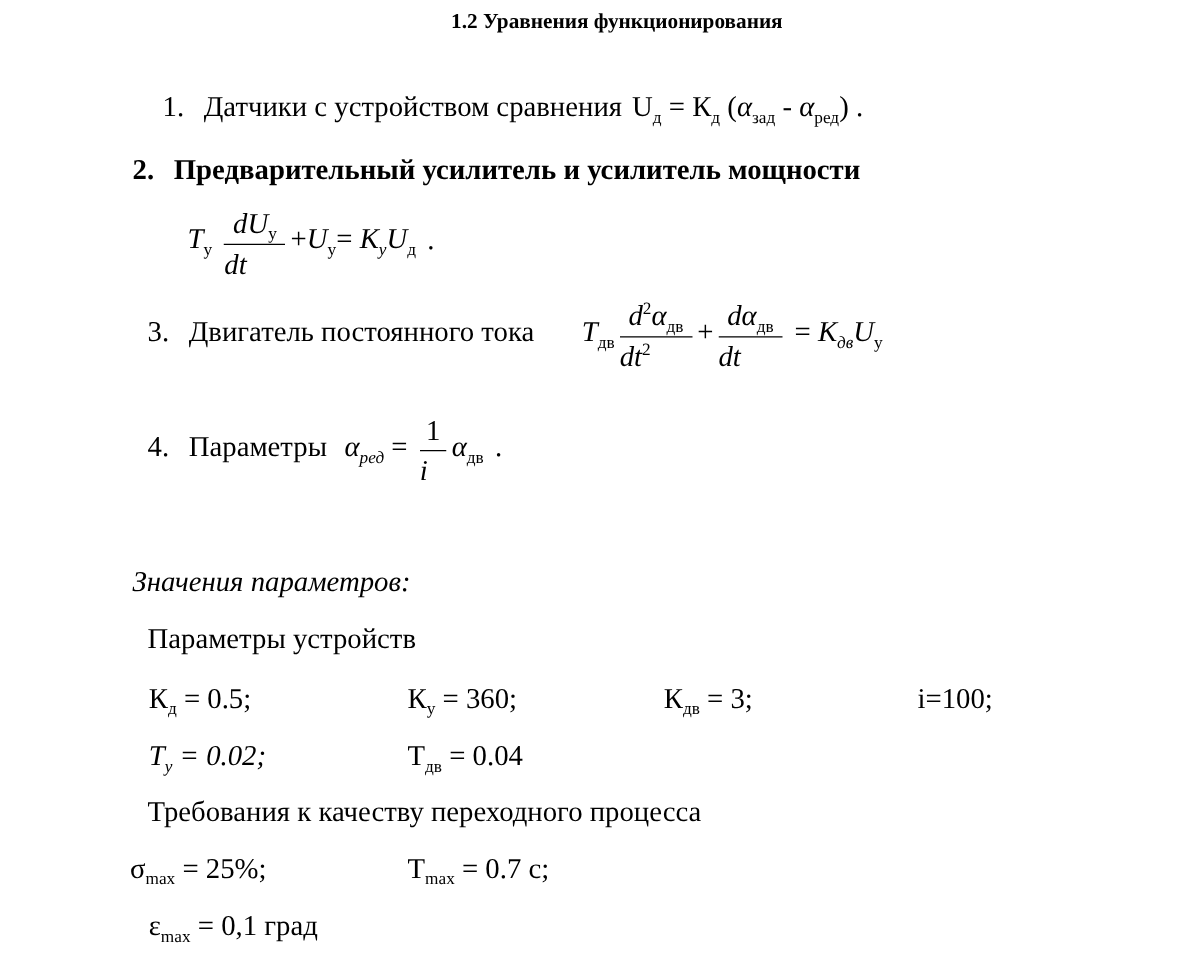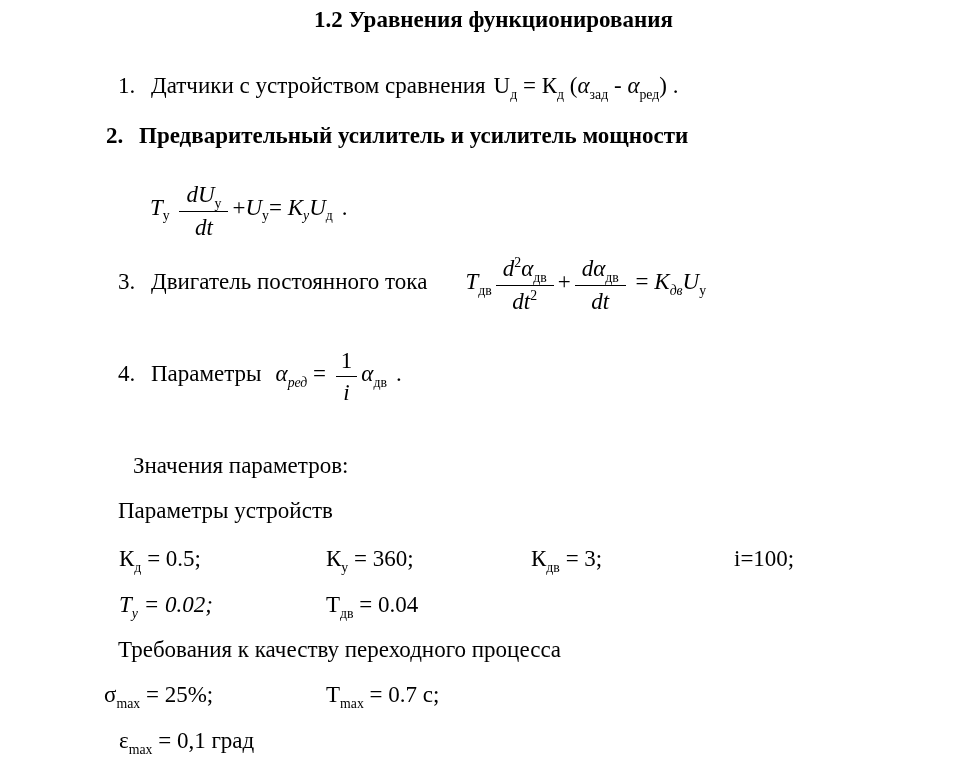--- a/index.html
+++ b/index.html
@@ -17,21 +17,21 @@
     overflow: hidden;
   }
   .title {
     position: absolute;
     top: 7px;
     left: 0;
     width: 100%;
     box-sizing: border-box;
     padding-left: 34px;
     text-align: center;
-    font-size: 23px;
+    font-size: 17px;
     font-weight: bold;
     white-space: nowrap;
   }
   .line {
     position: absolute;
     font-size: 23px;
     white-space: nowrap;
   }
   .num {
     display: inline-block;
@@ -42,22 +42,21 @@
     font-size: 60%;
     line-height: 0;
   }
   sup {
     font-size: 60%;
     line-height: 0;
   }
   .frac {
     display: inline-block;
     vertical-align: middle;
-    text-align: center;
-    margin: 16px 4px;
+    margin: 0 4px;
   }
   .fnum {
     display: block;
     border-bottom: 1.5px solid #000;
     padding: 3px 7px 5px;
     line-height: 1;
   }
   .fden {
     display: block;
     padding-top: 4px;
@@ -68,21 +67,21 @@
   .fml-motor { margin-left: 38px; }
   .fml-reducer { margin-left: 14px; }
 </style>
 </head>
 <body>
 
 <div class="page">
 
   <div class="title">1.2 Уравнения функционирования</div>
 
-  <div class="line" style="top:73px; left:118px;">
+  <div class="line" style="top:73px; left:130px;">
     <span class="num">1.</span><span>Датчики с устройством сравнения</span><span class="fml-sensors"><span>U</span><sub>д</sub><span> = </span><span>К</span><sub>д</sub><span> (</span><span class="it">α</span><sub>зад</sub><span> - </span><span class="it">α</span><sub>ред</sub><span>) .</span></span>
   </div>
 
   <div class="line" style="top:123px; left:106px;font-weight:bold;">
     <span class="num">2.</span><span>Предварительный усилитель и усилитель мощности</span>
   </div>
 
   <div class="line" style="top:164px; left:150px;">
     <span class="it">T</span><sub>у</sub>
     <span class="frac">
@@ -92,21 +91,21 @@
   </div>
 
   <div class="line" style="top:238px; left:118px;">
     <span class="num">3.</span><span>Двигатель постоянного тока</span><span class="fml-motor"><span class="it">T</span><sub>дв</sub><span class="frac"><span class="fnum"><span class="it">d</span><sup>2</sup><span class="it">α</span><sub>дв</sub></span><span class="fden"><span class="it">dt</span><sup>2</sup></span></span><span>+</span><span class="frac"><span class="fnum"><span class="it">d</span><span class="it">α</span><sub>дв</sub></span><span class="fden"><span class="it">dt</span></span></span><span> = </span><span class="it">К</span><sub class="it">дв</sub><span class="it">U</span><sub>у</sub></span>
   </div>
 
   <div class="line" style="top:331px; left:118px;">
     <span class="num">4.</span><span>Параметры</span><span class="fml-reducer"><span class="it">α</span><sub class="it">ред</sub><span> = </span><span class="frac"><span class="fnum" style="padding:2px 5px 4px;">1</span><span class="fden it">i</span></span><span class="it">α</span><sub>дв</sub><span class="gap-dot">.</span></span>
   </div>
 
-  <div class="line" style="top:453px; left:133px;">Значения параметров:</div>
+  <div class="line" style="top:453px; left:106px;font-style:italic;">Значения параметров:</div>
 
   <div class="line" style="top:498px; left:118px;">Параметры устройств</div>
 
   <div class="line" style="top:546px; left:119px;"><span>К</span><sub>д</sub><span> = 0.5;</span></div>
   <div class="line" style="top:546px; left:326px;"><span>К</span><sub>у</sub><span> = 360;</span></div>
   <div class="line" style="top:546px; left:531px;"><span>К</span><sub>дв</sub><span> = 3;</span></div>
   <div class="line" style="top:546px; left:734px;"><span>i</span><span>=100;</span></div>
 
   <div class="line" style="top:592px; left:119px;font-style:italic;"><span>Т</span><sub>у</sub><span> = 0.02;</span></div>
   <div class="line" style="top:592px; left:326px;"><span>Т</span><sub>дв</sub><span> = 0.04</span></div>

